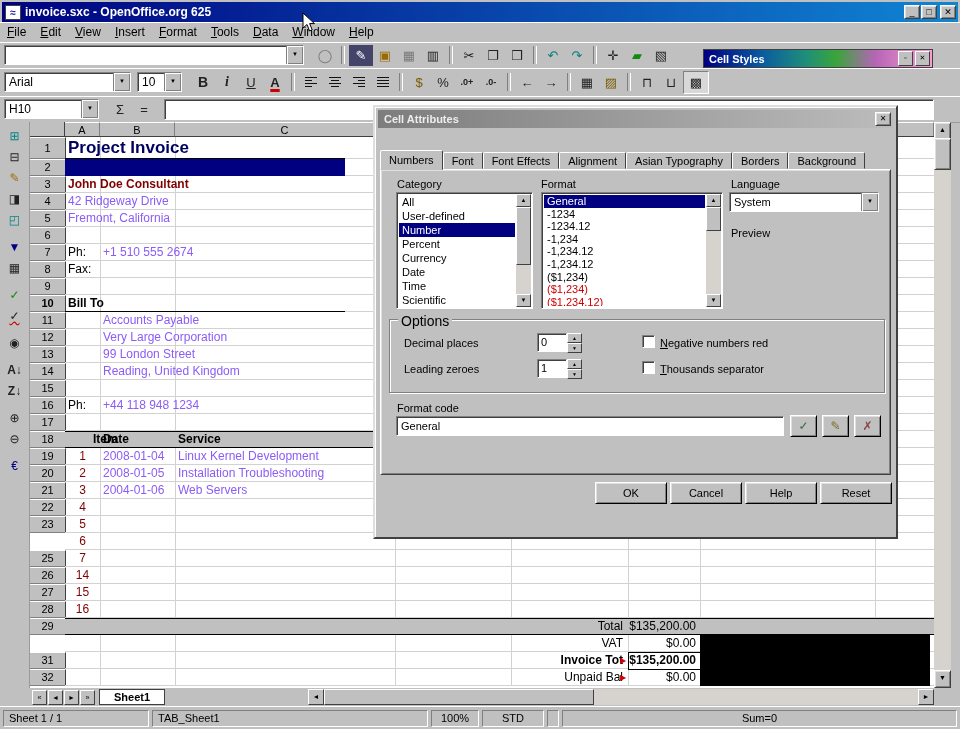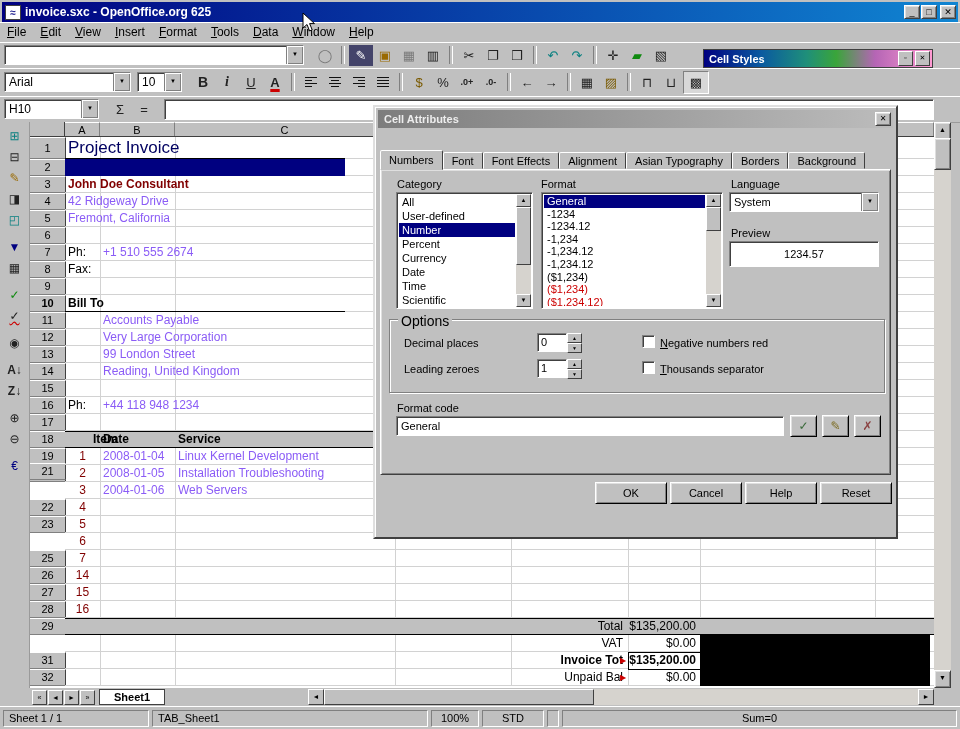--- a/index.html
+++ b/index.html
@@ -62,21 +62,21 @@
   .gv{position:absolute;top:15px;width:1px;background:#d2d2d2;}
   .gh{position:absolute;left:35px;width:869px;height:1px;background:#d2d2d2;}
   .selband{position:absolute;left:35px;top:37px;width:280px;height:17px;background:#000080;}
   .band18{position:absolute;left:35px;top:309px;width:635px;height:17px;background:#c0c0c0;border-top:1px solid #000;border-bottom:1px solid #000;box-sizing:border-box;}
   .band29{position:absolute;left:35px;top:496px;width:869px;height:17px;background:#c0c0c0;border-top:1px solid #000;border-bottom:1px solid #000;box-sizing:border-box;}
   .blackblock{position:absolute;left:670px;top:513px;width:230px;height:51px;background:#000;}
   .u1{position:absolute;left:35px;top:36px;width:280px;height:1px;background:#000;}
   .u10{position:absolute;left:35px;top:189px;width:280px;height:1px;background:#000;}
   .box31{position:absolute;left:598px;top:530px;width:73px;height:18px;border:1px solid #000;background:#fff;box-sizing:border-box;}
   .cell{position:absolute;font-size:12px;white-space:nowrap;color:#000;box-sizing:border-box;padding-left:3px;}
-  .cell.title{font-size:17px;font-weight:normal;color:#000060;}
+  .cell.title{font-size:17px;font-weight:bold;color:#000060;}
   .cell.name{font-weight:bold;color:#800000;}
   .cell.maroon{color:#8b5cf6;}
   .cell.boldplain{font-weight:bold;}
   .cell.colhead{font-weight:bold;}
   .cell.itemnum{color:#800000;text-align:center;padding-left:0;}
   .cell.rlabel{text-align:right;padding-right:5px;padding-left:0;}
   .cell.rlabelbold{text-align:right;font-weight:bold;padding-right:5px;padding-left:0;}
   .cell.amount{text-align:right;padding-right:4px;padding-left:0;}
   .cell.amountbold{text-align:right;font-weight:bold;padding-right:4px;padding-left:0;}
   .trunc{position:absolute;font-size:8px;color:#c00;line-height:8px;}
@@ -320,21 +320,21 @@
       <div class="rhdr" style="top: 190px; height: 15px; line-height: 15px;">11</div>
       <div class="rhdr" style="top: 207px; height: 15px; line-height: 15px;">12</div>
       <div class="rhdr" style="top: 224px; height: 15px; line-height: 15px;">13</div>
       <div class="rhdr" style="top: 241px; height: 15px; line-height: 15px;">14</div>
       <div class="rhdr" style="top: 258px; height: 15px; line-height: 15px;">15</div>
       <div class="rhdr" style="top: 275px; height: 15px; line-height: 15px;">16</div>
       <div class="rhdr" style="top: 292px; height: 15px; line-height: 15px;">17</div>
       <div class="rhdr" style="top: 309px; height: 15px; line-height: 15px;">18</div>
       <div class="rhdr" style="top: 326px; height: 15px; line-height: 15px;">19</div>
       <div class="rhdr" style="top: 343px; height: 15px; line-height: 15px;">20</div>
-      <div class="rhdr" style="top: 341px; height: 15px; line-height: 15px;">21</div>
+      <div class="rhdr" style="top: 360px; height: 15px; line-height: 15px;">21</div>
       <div class="rhdr" style="top: 377px; height: 15px; line-height: 15px;">22</div>
       <div class="rhdr" style="top: 394px; height: 15px; line-height: 15px;">23</div>
       <div class="rhdr" style="top: 429px; height: 15px; line-height: 15px; text-align: right;">24</div>
       <div class="rhdr" style="top: 428px; height: 15px; line-height: 15px;">25</div>
       <div class="rhdr" style="top: 445px; height: 15px; line-height: 15px;">26</div>
       <div class="rhdr" style="top: 462px; height: 15px; line-height: 15px;">27</div>
       <div class="rhdr" style="top: 479px; height: 15px; line-height: 15px;">28</div>
       <div class="rhdr" style="top: 496px; height: 15px; line-height: 15px;">29</div>
       <div class="rhdr" style="top: 513px; height: 15px; line-height: 15px; margin-top: 31px;">30</div>
       <div class="rhdr" style="top: 530px; height: 15px; line-height: 15px;">31</div>
@@ -510,23 +510,20 @@
           <div class="msb-th" style="top:13px;height:24px"></div>
           <div class="msb-b dn">▼</div>
         </div>
       </div>
       <span class="lbl" style="left:350px;top:8px">Language</span>
       <div class="combo dcombo" style="left:348px;top:22px;width:150px;height:20px">
         <span class="val">System</span>
         <span class="drop">▼</span>
       </div>
       <span class="lbl" style="left:350px;top:57px">Preview</span>
-      <div class="previewbox" style="left:348px;top:71px;width:150px;height:26px">
-          <span>1234.57</span>
-        </div>
 
       <div class="group" style="left:8px;top:149px;width:496px;height:74px">
         <span class="group-lbl">Options</span>
         <span class="lbl" style="left:14px;top:17px">Decimal places</span>
         <div class="spin" style="left:147px;top:13px">
           <span class="spin-val">0</span>
           <span class="spin-btns">
               <i>▲</i>
               <i>▼</i>
             </span>

